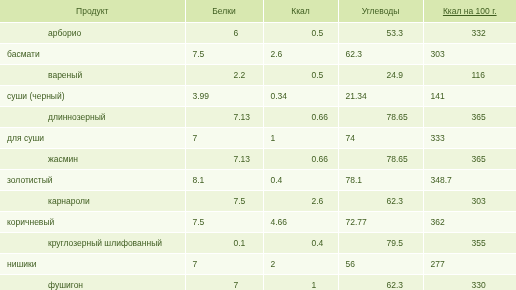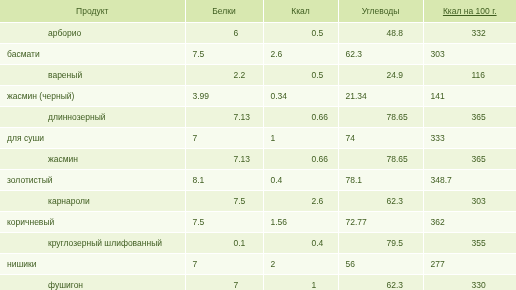--- a/index.html
+++ b/index.html
@@ -83,39 +83,39 @@
         <th>Ккал</th>
         <th>Углеводы</th>
         <th>Ккал на 100 г.</th>
       </tr>
     </thead>
     <tbody>
       <tr class="even">
         <td>арборио</td>
         <td>6</td>
         <td>0.5</td>
-        <td>48.8</td>
+        <td>53.3</td>
         <td>332</td>
       </tr>
       <tr class="odd">
         <td>басмати</td>
         <td>7.5</td>
         <td>2.6</td>
         <td>62.3</td>
         <td>303</td>
       </tr>
       <tr class="even">
         <td>вареный</td>
         <td>2.2</td>
         <td>0.5</td>
         <td>24.9</td>
         <td>116</td>
       </tr>
       <tr class="odd">
-        <td>жасмин (черный)</td>
+        <td>суши (черный)</td>
         <td>3.99</td>
         <td>0.34</td>
         <td>21.34</td>
         <td>141</td>
       </tr>
       <tr class="even">
         <td>длиннозерный</td>
         <td>7.13</td>
         <td>0.66</td>
         <td>78.65</td>
@@ -145,21 +145,21 @@
       <tr class="even">
         <td>карнароли</td>
         <td>7.5</td>
         <td>2.6</td>
         <td>62.3</td>
         <td>303</td>
       </tr>
       <tr class="odd">
         <td>коричневый</td>
         <td>7.5</td>
-        <td>1.56</td>
+        <td>4.66</td>
         <td>72.77</td>
         <td>362</td>
       </tr>
       <tr class="even">
         <td>круглозерный шлифованный</td>
         <td>0.1</td>
         <td>0.4</td>
         <td>79.5</td>
         <td>355</td>
       </tr>

